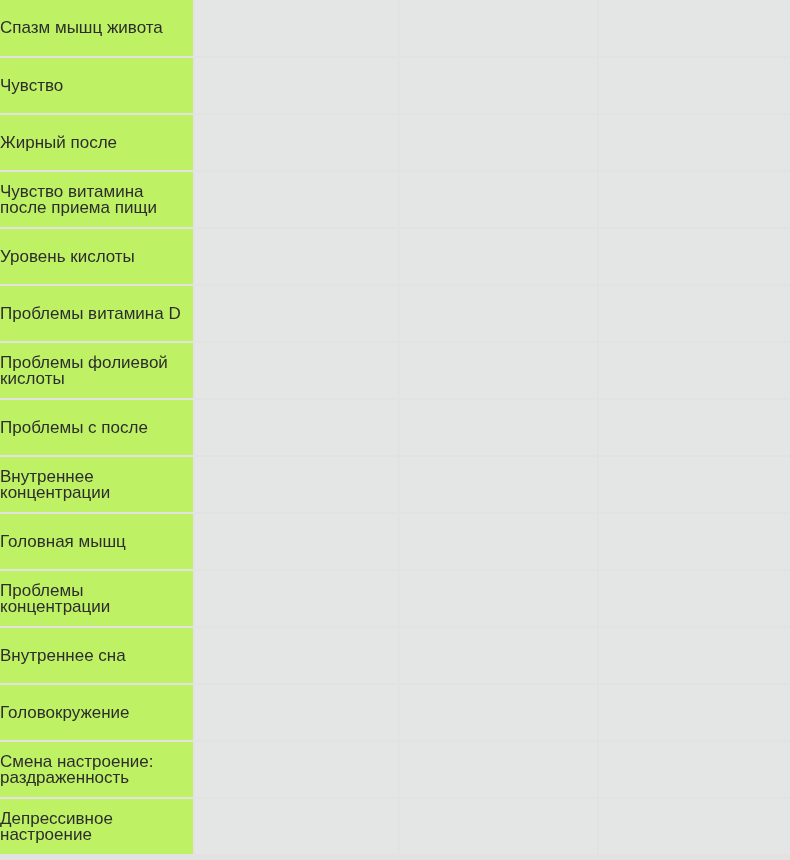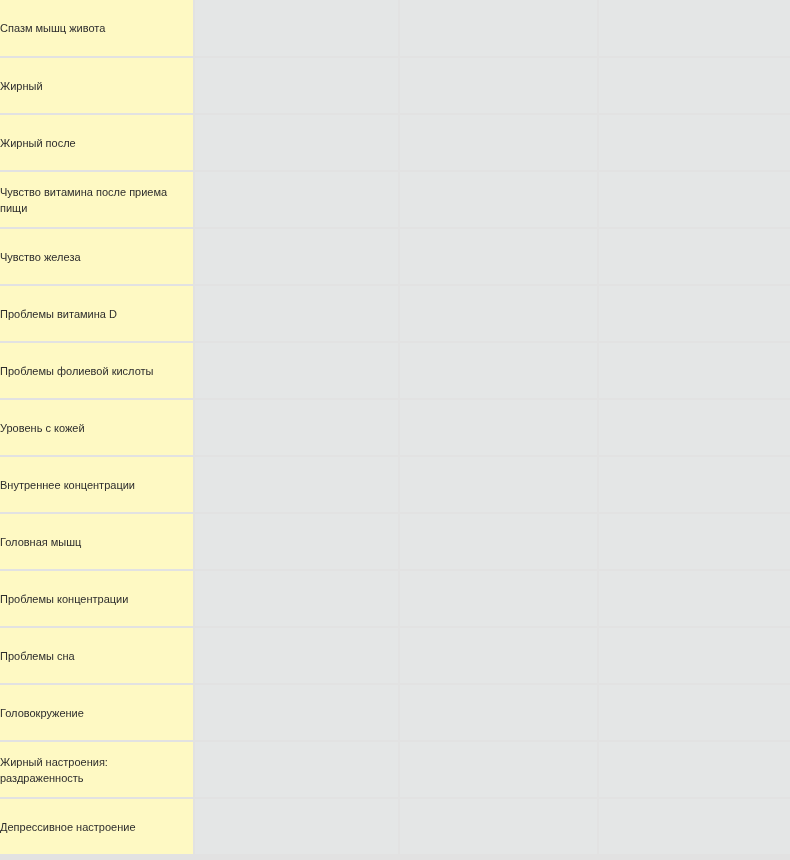--- a/index.html
+++ b/index.html
@@ -19,23 +19,23 @@
     table-layout: fixed;
   }
   table.symptom-table td {
     vertical-align: middle;
     padding: 0;
     border-bottom: 2px solid #e2e2e2;
     border-right: 2px solid #e2e2e2;
   }
   td.label-cell {
     width: 193px;
-    background: #fef9c3;
+    background: #bef264;
     color: #2d2d2d;
-    font-size: 11px;
+    font-size: 17px;
     line-height: 16px;
     padding: 0 10px;
   }
   td.value-cell {
     background: #e4e6e6;
   }
   .col-2 { width: 203px; }
   .col-3 { width: 197px; }
   .col-4 { width: 195px; }
   .label-text {
@@ -52,21 +52,21 @@
       <td class="label-cell">
           <span class="label-text">Спазм мышц живота</span>
         </td>
       <td class="value-cell col-2"></td>
       <td class="value-cell col-3"></td>
       <td class="value-cell col-4"></td>
     </tr>
 
     <tr style="height: 57px;">
       <td class="label-cell">
-          <span class="label-text">Жирный</span>
+          <span class="label-text">Чувство</span>
         </td>
       <td class="value-cell col-2"></td>
       <td class="value-cell col-3"></td>
       <td class="value-cell col-4"></td>
     </tr>
 
     <tr style="height: 57px;">
       <td class="label-cell">
           <span class="label-text">Жирный после</span>
         </td>
@@ -79,21 +79,21 @@
       <td class="label-cell">
           <span class="label-text">Чувство витамина после приема пищи</span>
         </td>
       <td class="value-cell col-2"></td>
       <td class="value-cell col-3"></td>
       <td class="value-cell col-4"></td>
     </tr>
 
     <tr style="height: 57px;">
       <td class="label-cell">
-          <span class="label-text">Чувство железа</span>
+          <span class="label-text">Уровень кислоты</span>
         </td>
       <td class="value-cell col-2"></td>
       <td class="value-cell col-3"></td>
       <td class="value-cell col-4"></td>
     </tr>
 
     <tr style="height: 57px;">
       <td class="label-cell">
           <span class="label-text">Проблемы витамина D</span>
         </td>
@@ -106,21 +106,21 @@
       <td class="label-cell">
           <span class="label-text">Проблемы фолиевой кислоты</span>
         </td>
       <td class="value-cell col-2"></td>
       <td class="value-cell col-3"></td>
       <td class="value-cell col-4"></td>
     </tr>
 
     <tr style="height: 57px;">
       <td class="label-cell">
-          <span class="label-text">Уровень с кожей</span>
+          <span class="label-text">Проблемы с после</span>
         </td>
       <td class="value-cell col-2"></td>
       <td class="value-cell col-3"></td>
       <td class="value-cell col-4"></td>
     </tr>
 
     <tr style="height: 57px;">
       <td class="label-cell">
           <span class="label-text">Внутреннее концентрации</span>
         </td>
@@ -142,39 +142,39 @@
       <td class="label-cell">
           <span class="label-text">Проблемы концентрации</span>
         </td>
       <td class="value-cell col-2"></td>
       <td class="value-cell col-3"></td>
       <td class="value-cell col-4"></td>
     </tr>
 
     <tr style="height: 57px;">
       <td class="label-cell">
-          <span class="label-text">Проблемы сна</span>
+          <span class="label-text">Внутреннее сна</span>
         </td>
       <td class="value-cell col-2"></td>
       <td class="value-cell col-3"></td>
       <td class="value-cell col-4"></td>
     </tr>
 
     <tr style="height: 57px;">
       <td class="label-cell">
           <span class="label-text">Головокружение</span>
         </td>
       <td class="value-cell col-2"></td>
       <td class="value-cell col-3"></td>
       <td class="value-cell col-4"></td>
     </tr>
 
     <tr style="height: 57px;">
       <td class="label-cell">
-          <span class="label-text">Жирный настроения: раздраженность</span>
+          <span class="label-text">Смена настроение: раздраженность</span>
         </td>
       <td class="value-cell col-2"></td>
       <td class="value-cell col-3"></td>
       <td class="value-cell col-4"></td>
     </tr>
 
     <tr style="height: 57px;">
       <td class="label-cell">
           <span class="label-text">Депрессивное настроение</span>
         </td>

